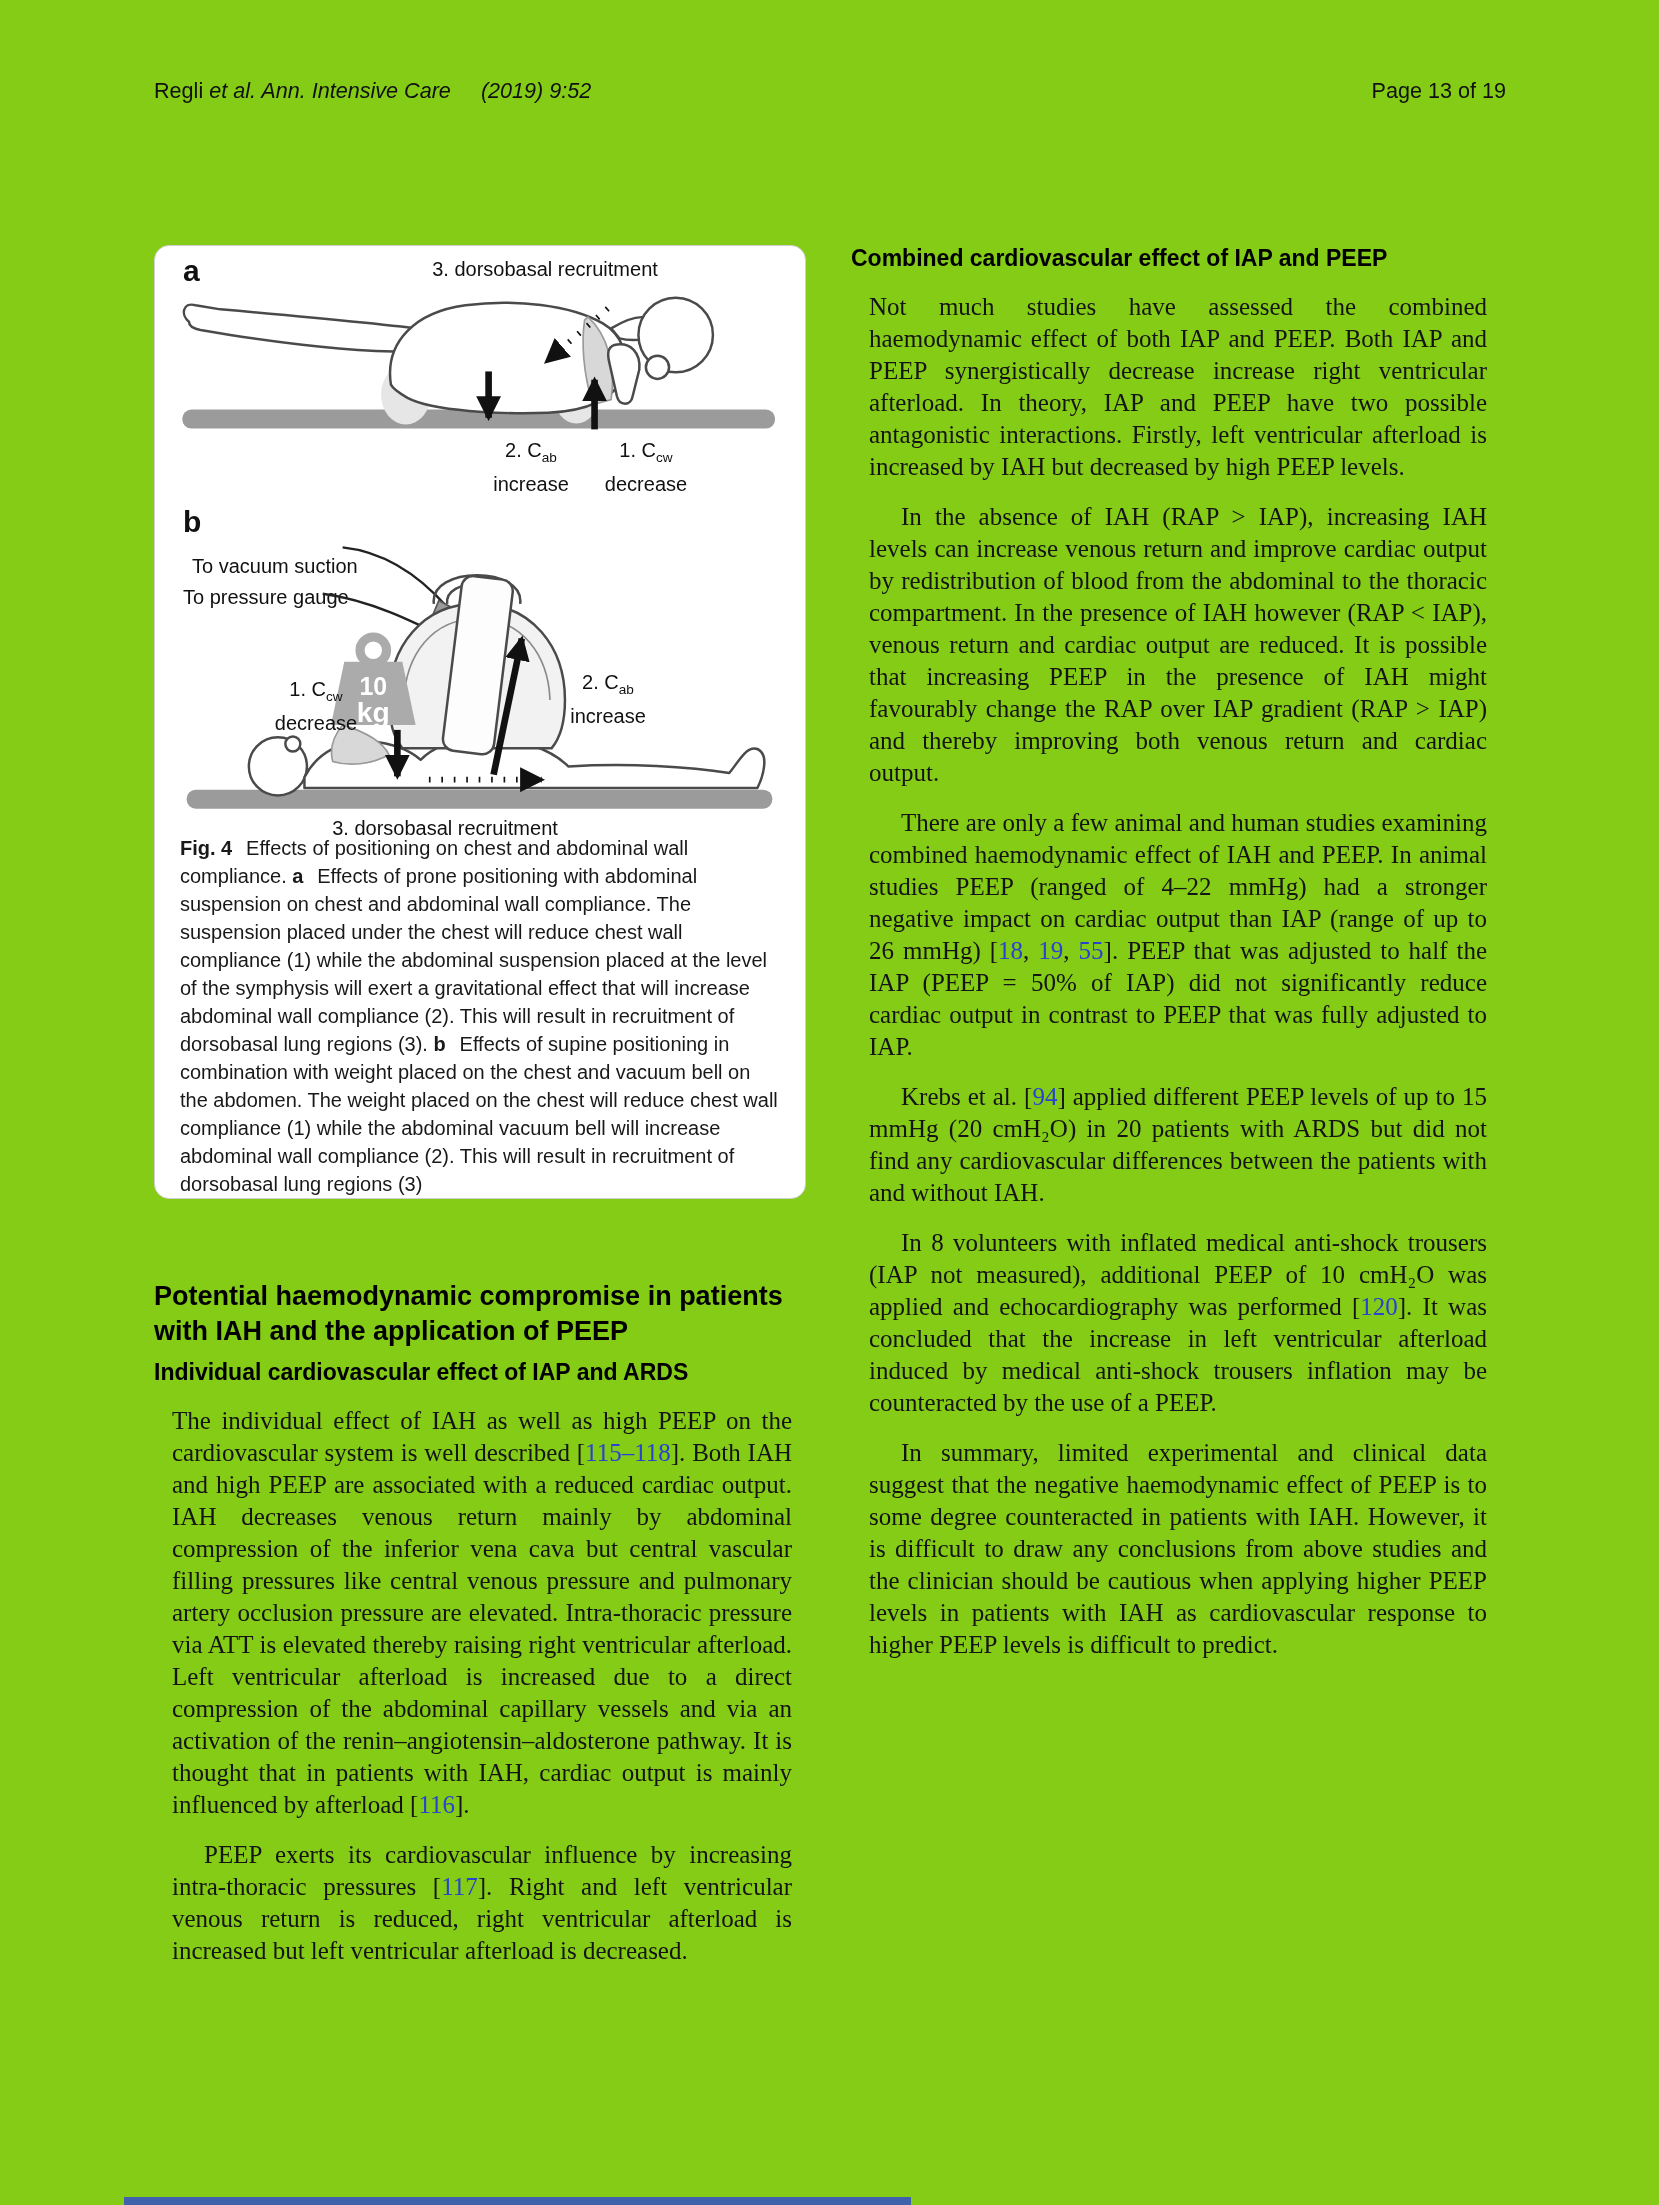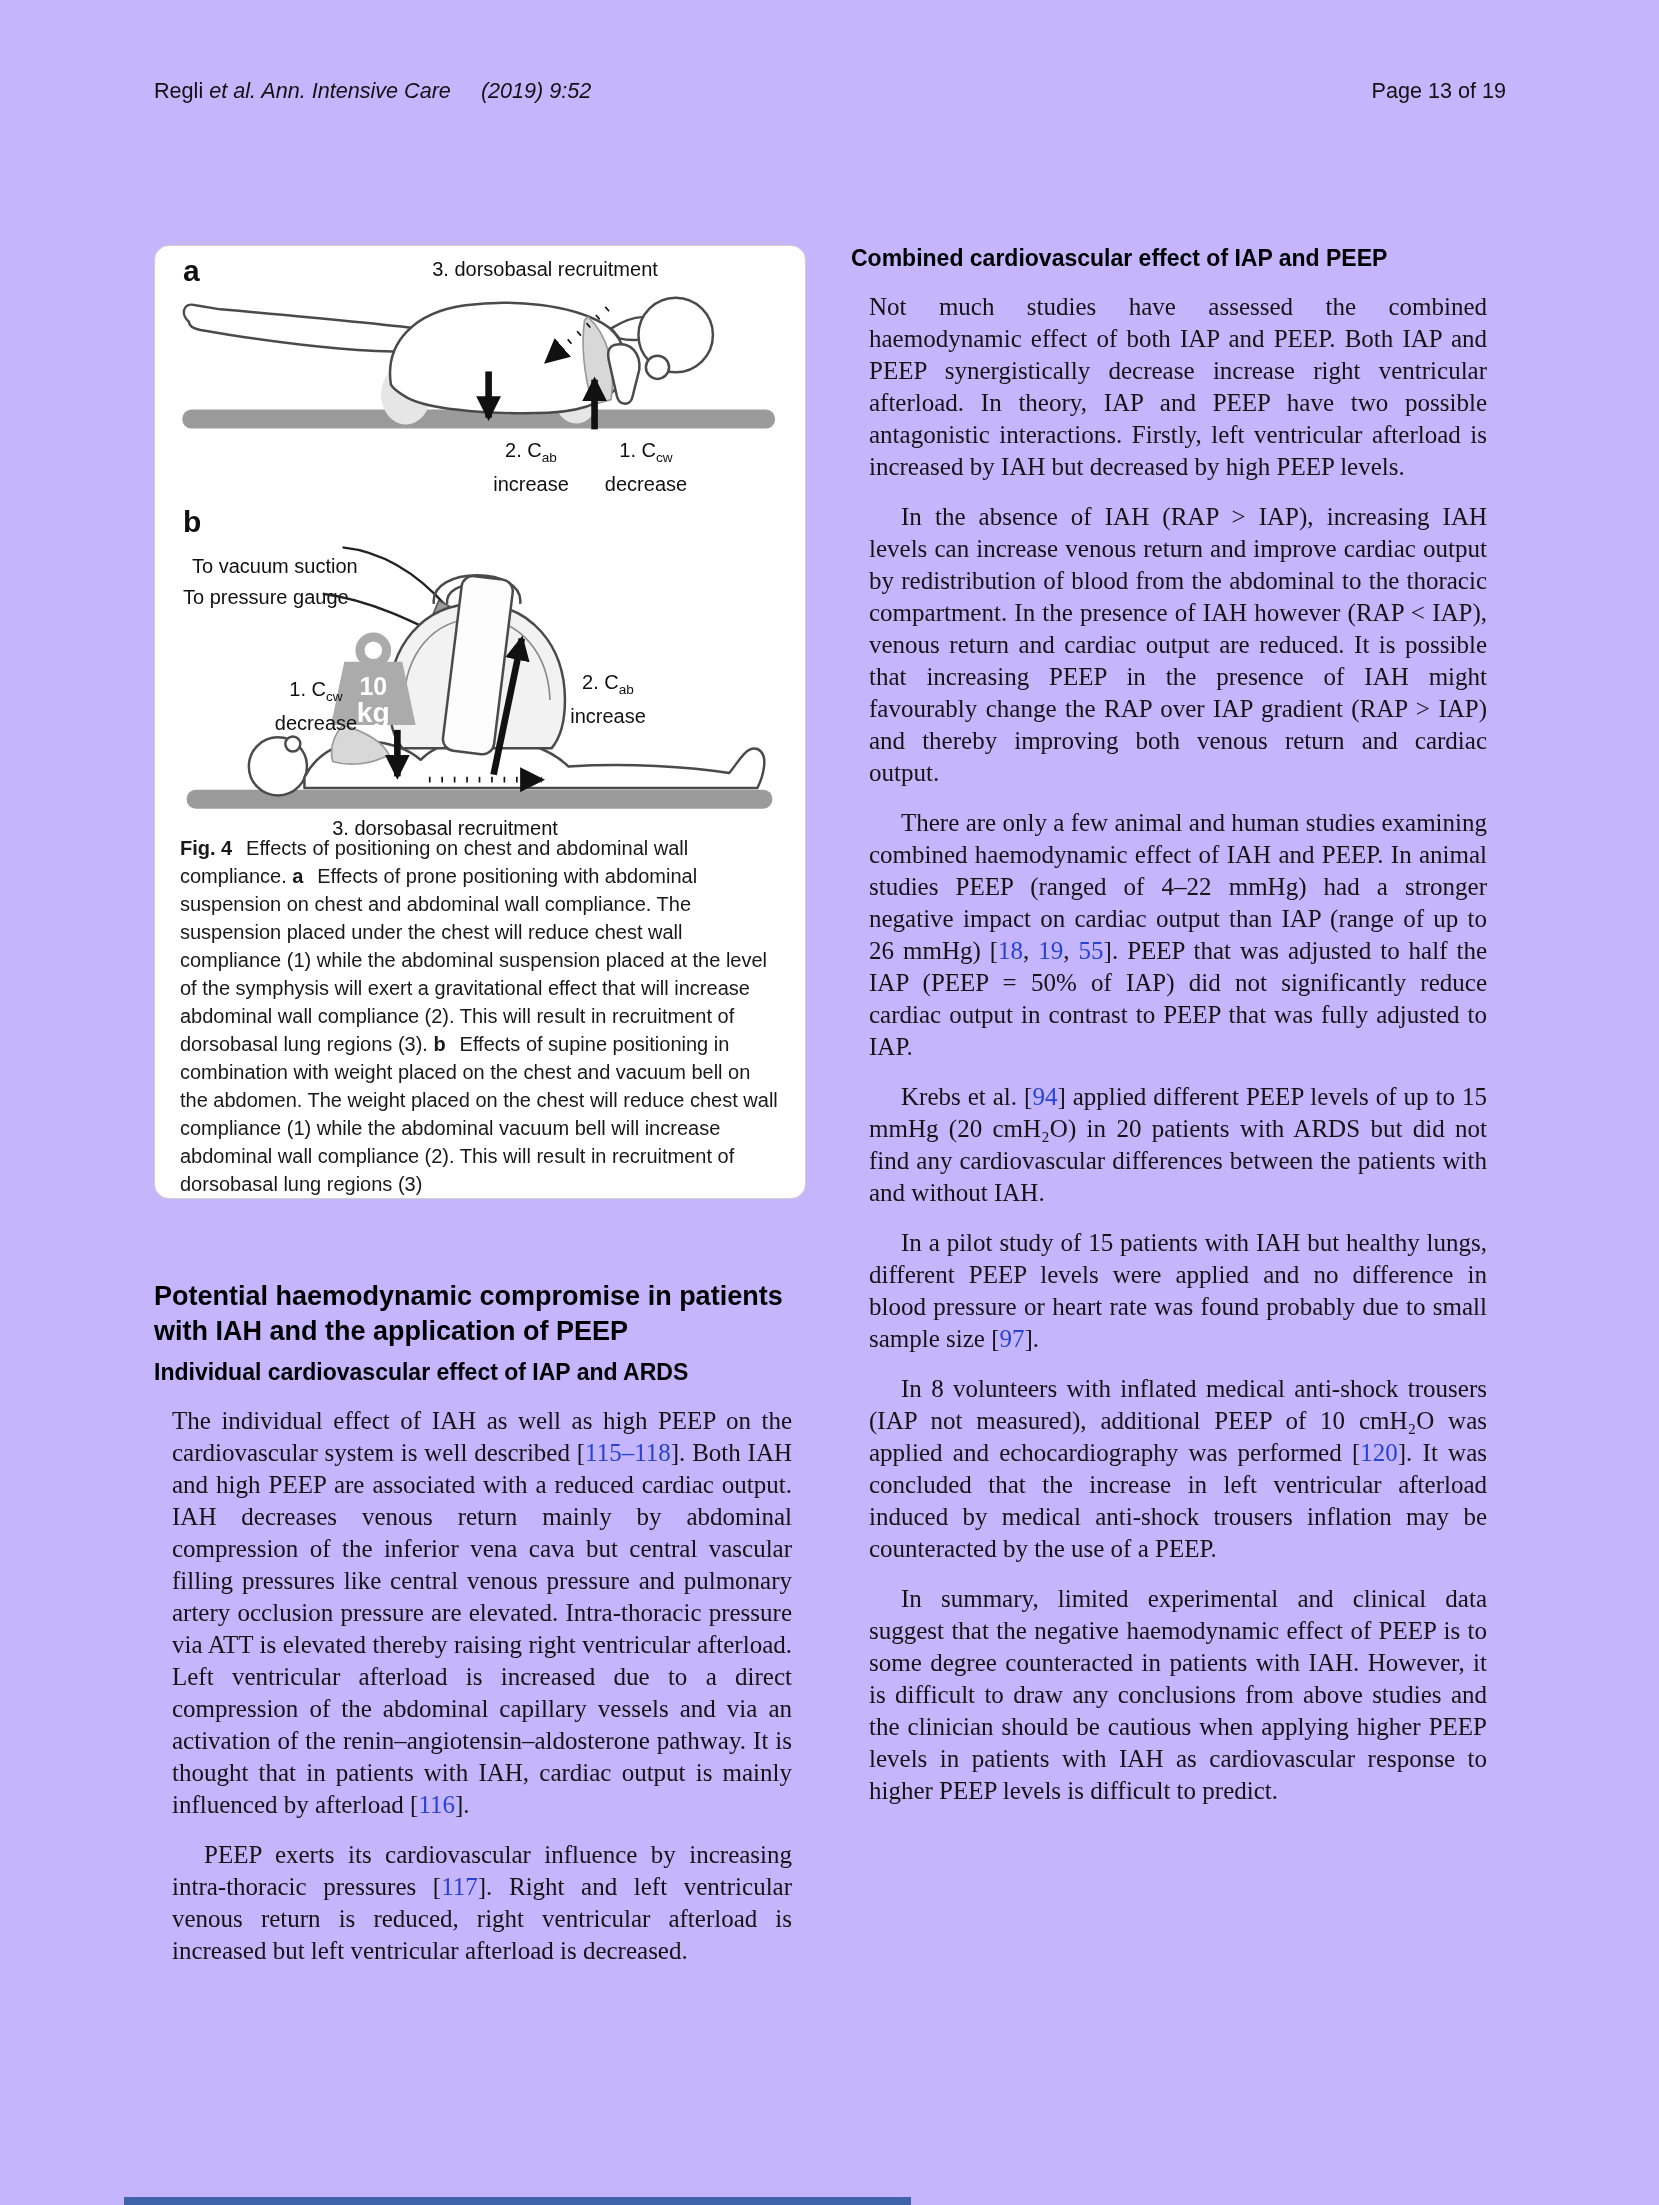--- a/index.html
+++ b/index.html
@@ -1,16 +1,16 @@
 <!DOCTYPE html>
 <html style="font-size:13.3px"><head>
 <meta charset="utf-8">
 <style>
   html,body{margin:0;padding:0;background:#ffffff;}
-  .page{position:relative;width:1660px;height:2205px;background:#c4b5fd;overflow:hidden;
+  .page{position:relative;width:1660px;height:2205px;background:#84cc16;overflow:hidden;
         font-family:"Liberation Serif",serif;color:#141414;}
   
   .hdr{position:absolute;left:154px;right:154px;top:78px;display:flex;
        justify-content:space-between;font:21.6px "Liberation Sans",sans-serif;color:#111;}
   .hdr .it{font-style:italic;}
   .hdr .cit{font-style:italic;margin-left:30px;}
   
   .left-col{position:absolute;left:154px;top:245px;width:656px;}
   .right-col{position:absolute;left:851px;top:243px;width:654px;}
   
@@ -136,20 +136,19 @@
     <p class="body"><span>The individual effect of IAH as well as high PEEP on the cardiovascular system is well described [</span><span class="cite">115–118</span><span>]. Both IAH and high PEEP are associated with a reduced cardiac output. IAH decreases venous return mainly by abdominal compression of the inferior vena cava but central vascular filling pressures like central venous pressure and pulmonary artery occlusion pressure are elevated. Intra-thoracic pressure via ATT is elevated thereby raising right ventricular afterload. Left ventricular afterload is increased due to a direct compression of the abdominal capillary vessels and via an activation of the renin–angiotensin–aldosterone pathway. It is thought that in patients with IAH, cardiac output is mainly influenced by afterload [</span><span class="cite">116</span><span>].</span></p>
     <p class="body indent"><span>PEEP exerts its cardiovascular influence by increasing intra-thoracic pressures [</span><span class="cite">117</span><span>]. Right and left ventricular venous return is reduced, right ventricular afterload is increased but left ventricular afterload is decreased.</span></p>
   </div>
 
   <div class="right-col">
     <h3 class="sub">Combined cardiovascular effect of IAP and PEEP</h3>
     <p class="body"><span>Not much studies have assessed the combined haemodynamic effect of both IAP and PEEP. Both IAP and PEEP synergistically decrease increase right ventricular afterload. In theory, IAP and PEEP have two possible antagonistic interactions. Firstly, left ventricular afterload is increased by IAH but decreased by high PEEP levels.</span></p>
     <p class="body indent"><span>In the absence of IAH (RAP &gt; IAP), increasing IAH levels can increase venous return and improve cardiac output by redistribution of blood from the abdominal to the thoracic compartment. In the presence of IAH however (RAP &lt; IAP), venous return and cardiac output are reduced. It is possible that increasing PEEP in the presence of IAH might favourably change the RAP over IAP gradient (RAP &gt; IAP) and thereby improving both venous return and cardiac output.</span></p>
     <p class="body indent"><span>There are only a few animal and human studies examining combined haemodynamic effect of IAH and PEEP. In animal studies PEEP (ranged of 4–22 mmHg) had a stronger negative impact on cardiac output than IAP (range of up to 26 mmHg) [</span><span class="cite">18</span><span>, </span><span class="cite">19</span><span>, </span><span class="cite">55</span><span>]. PEEP that was adjusted to half the IAP (PEEP = 50% of IAP) did not significantly reduce cardiac output in contrast to PEEP that was fully adjusted to IAP.</span></p>
     <p class="body indent"><span>Krebs et al. [</span><span class="cite">94</span><span>] applied different PEEP levels of up to 15 mmHg (20 cmH₂O) in 20 patients with ARDS but did not find any cardiovascular differences between the patients with and without IAH.</span></p>
-    <p class="body indent"><span>In a pilot study of 15 patients with IAH but healthy lungs, different PEEP levels were applied and no difference in blood pressure or heart rate was found probably due to small sample size [</span><span class="cite">97</span><span>].</span></p>
     <p class="body indent"><span>In 8 volunteers with inflated medical anti-shock trousers (IAP not measured), additional PEEP of 10 cmH₂O was applied and echocardiography was performed [</span><span class="cite">120</span><span>]. It was concluded that the increase in left ventricular afterload induced by medical anti-shock trousers inflation may be counteracted by the use of a PEEP.</span></p>
     <p class="body indent"><span>In summary, limited experimental and clinical data suggest that the negative haemodynamic effect of PEEP is to some degree counteracted in patients with IAH. However, it is difficult to draw any conclusions from above studies and the clinician should be cautious when applying higher PEEP levels in patients with IAH as cardiovascular response to higher PEEP levels is difficult to predict.</span></p>
   </div>
 
   <div class="footbar"></div>
 </div>
 
 
 </body></html>

